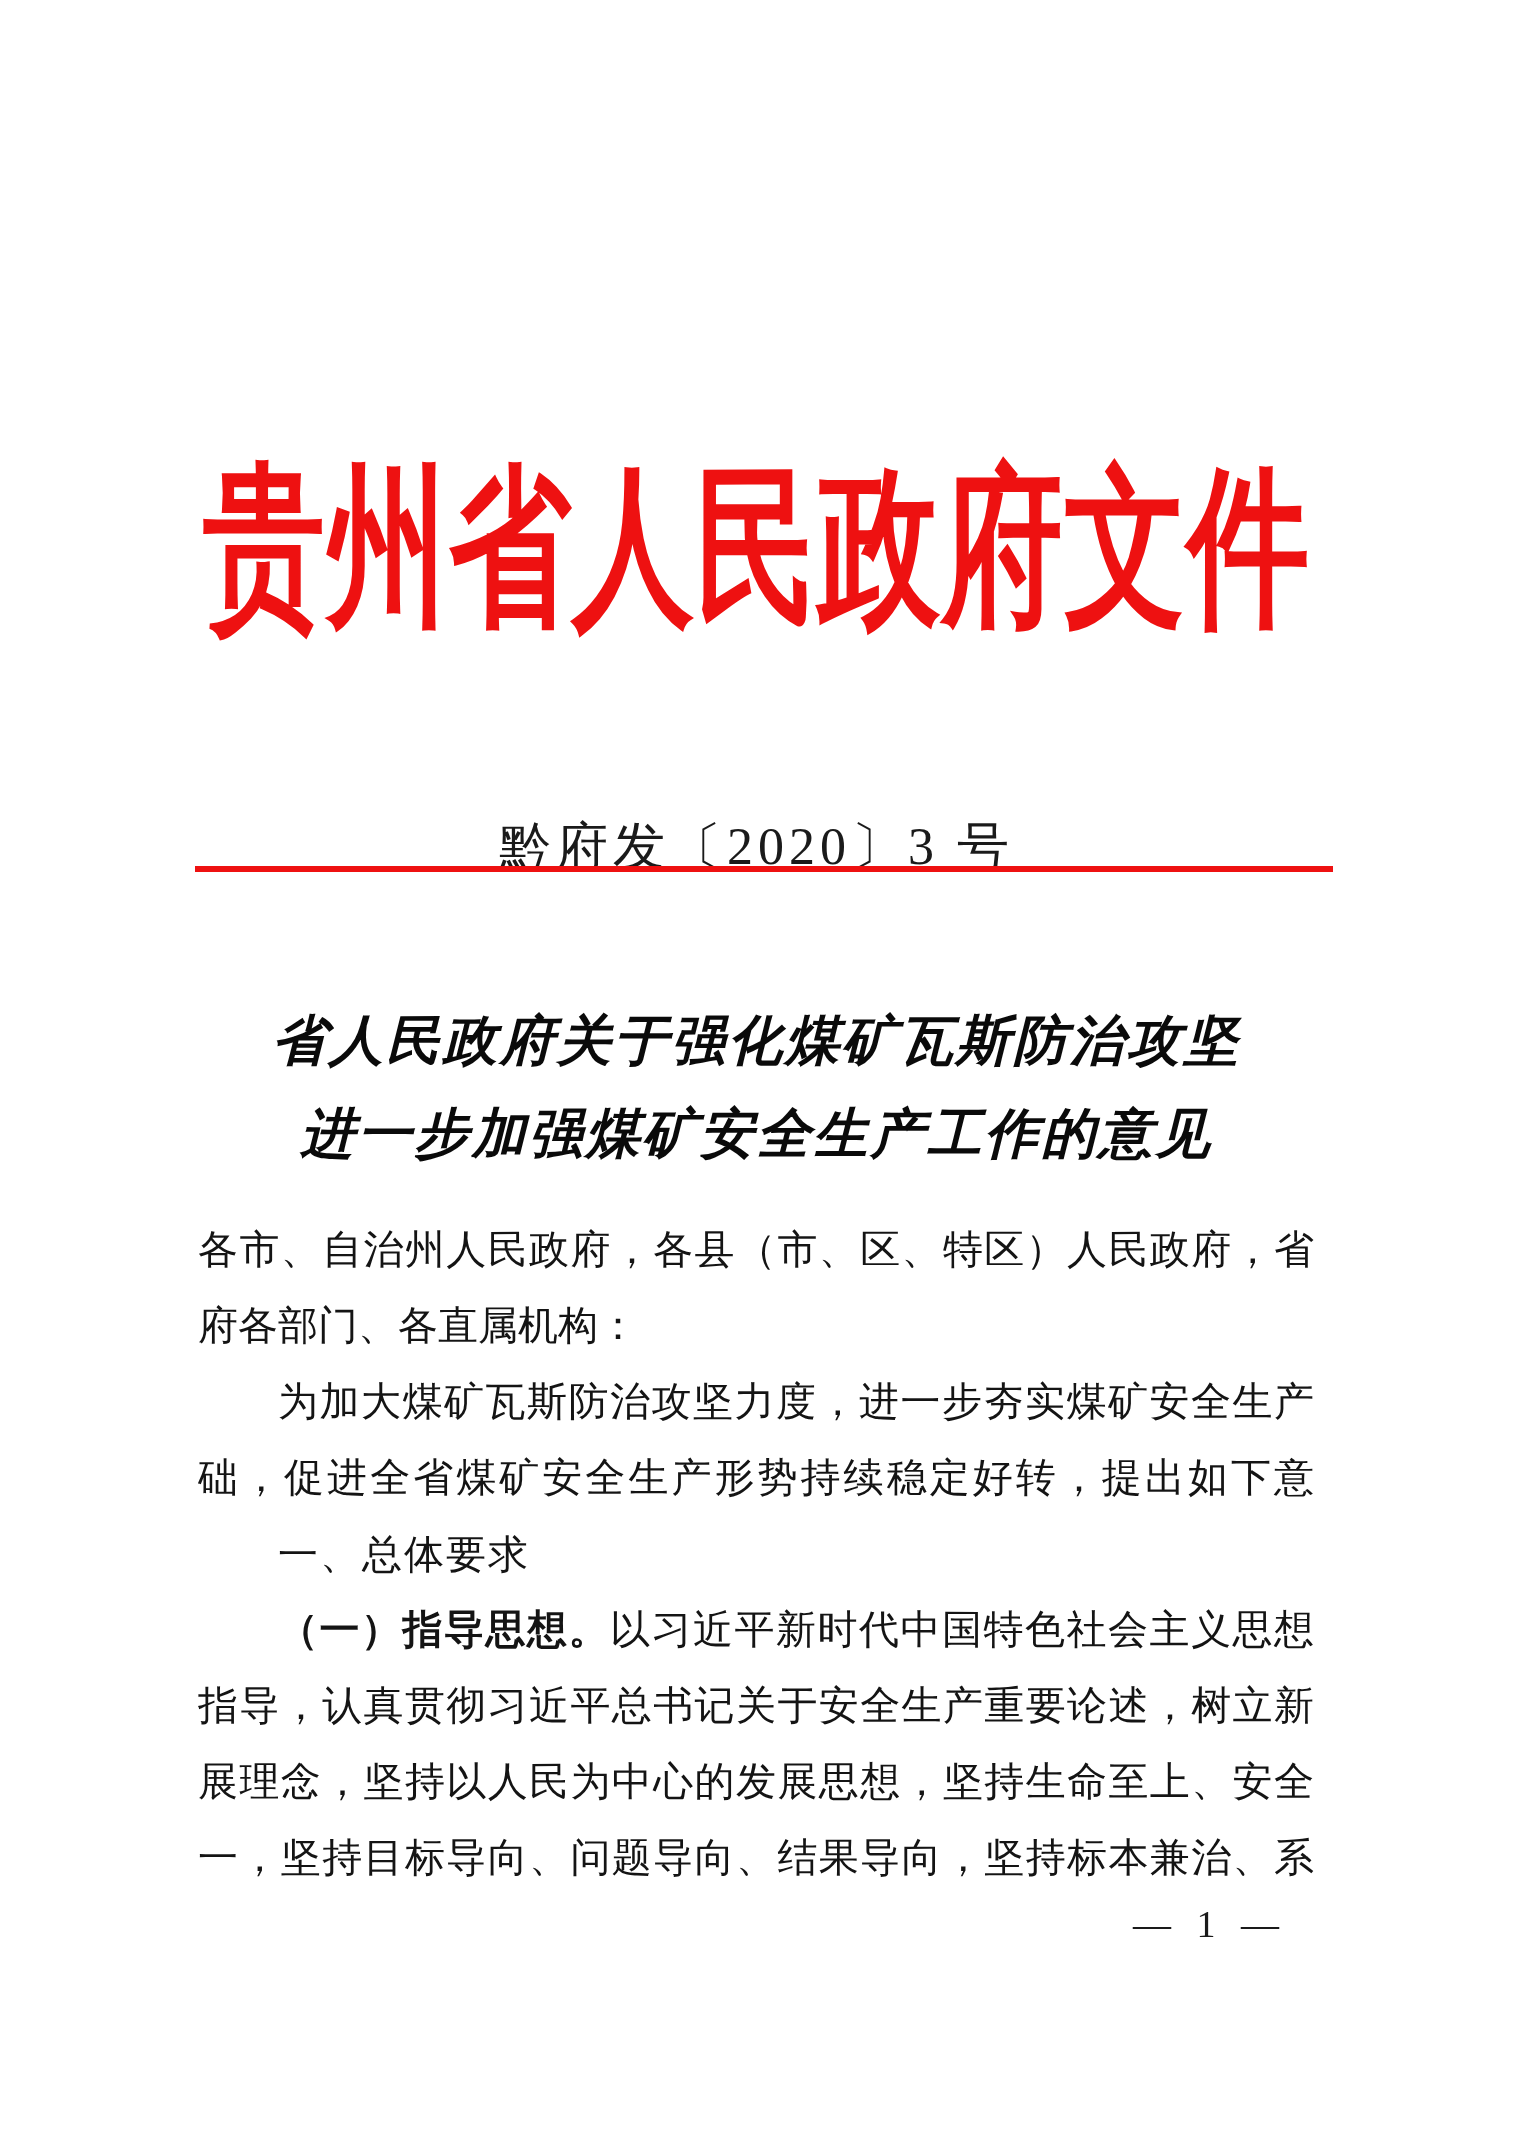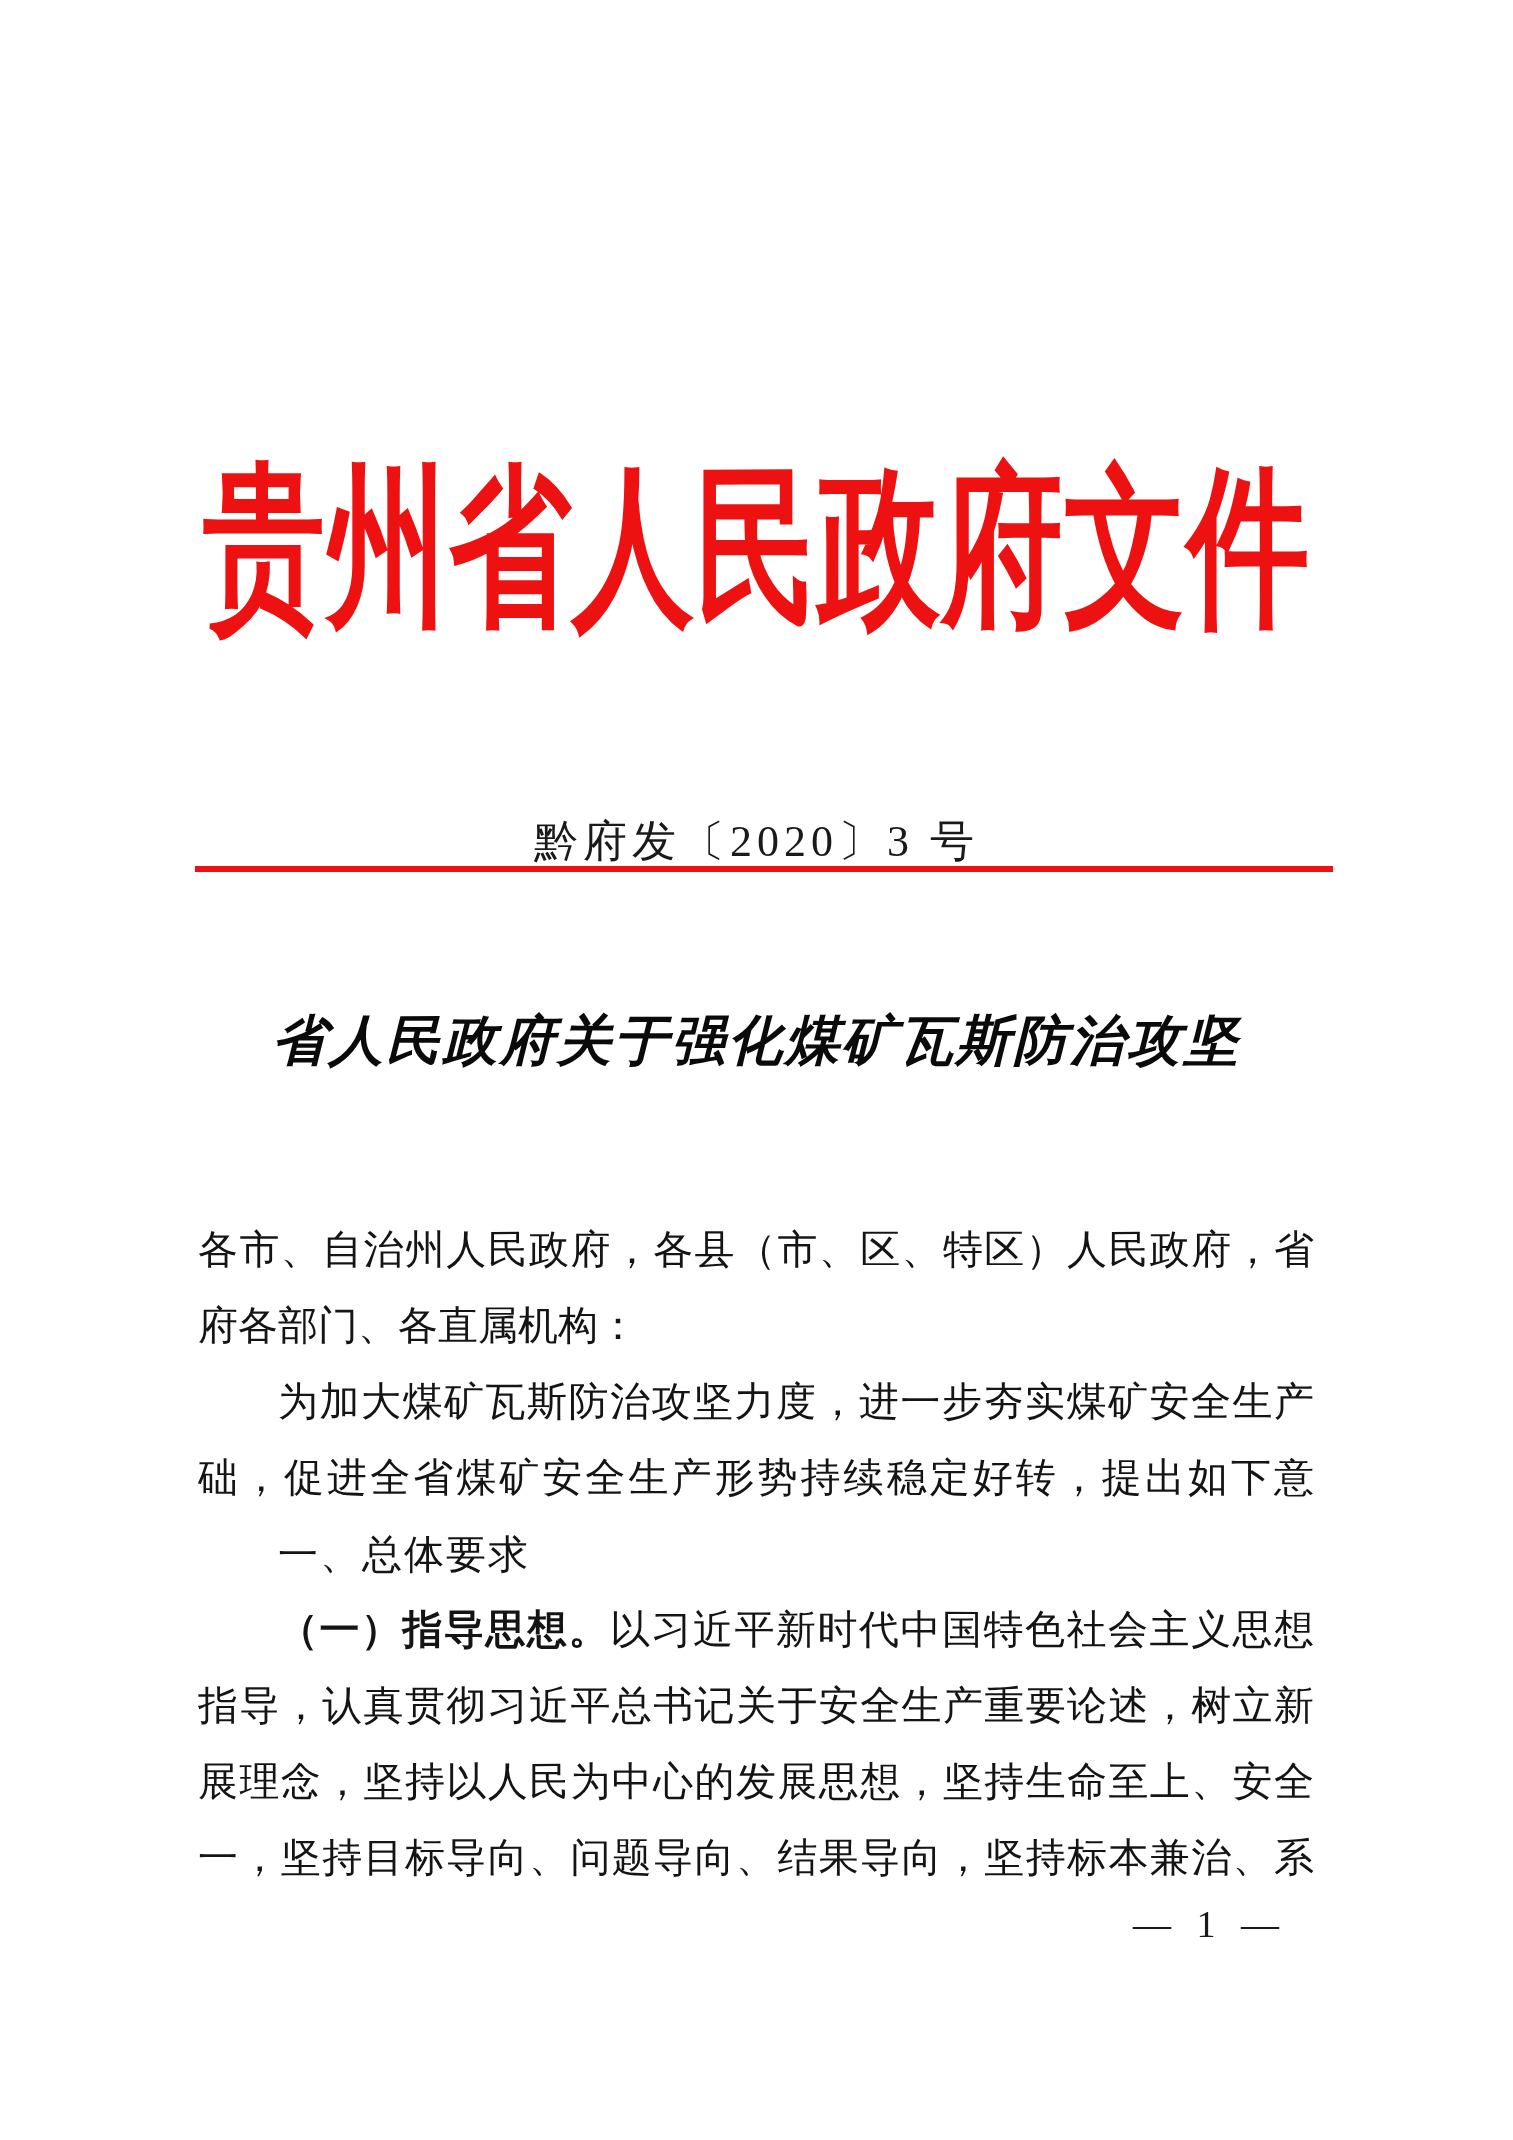--- a/index.html
+++ b/index.html
@@ -35,21 +35,21 @@
     white-space: nowrap;
   }
 
   
   .doc-number {
     position: absolute;
     top: 812px;
     left: 0;
     width: 100%;
     text-align: center;
-    font-size: 44px;
+    font-size: 52px;
     letter-spacing: 5px;
     color: #1a1a1a;
     white-space: nowrap;
   }
 
   
   .red-rule {
     position: absolute;
     top: 866px;
     left: 195px;
@@ -125,20 +125,21 @@
 <div class="page">
 
   <div class="letterhead">贵州省人民政府文件</div>
 
   <div class="doc-number">黔府发〔2020〕3 号</div>
 
   <div class="red-rule"></div>
 
   <div class="doc-title line1">省人民政府关于强化煤矿瓦斯防治攻坚</div>
 
+  <div class="doc-title line2">进一步加强煤矿安全生产工作的意见</div>
 
   <div class="body-block">
     <div class="bline justify">各市、自治州人民政府，各县（市、区、特区）人民政府，省政</div>
     <div class="bline">府各部门、各直属机构：</div>
     <div class="bline justify indent">为加大煤矿瓦斯防治攻坚力度，进一步夯实煤矿安全生产基</div>
     <div class="bline justify">础，促进全省煤矿安全生产形势持续稳定好转，提出如下意见。</div>
     <div class="bline indent section-heading">一、总体要求</div>
     <div class="bline justify indent"><span class="lead-bold">（一）指导思想。</span><span>以习近平新时代中国特色社会主义思想为</span></div>
     <div class="bline justify">指导，认真贯彻习近平总书记关于安全生产重要论述，树立新发</div>
     <div class="bline justify">展理念，坚持以人民为中心的发展思想，坚持生命至上、安全第</div>

